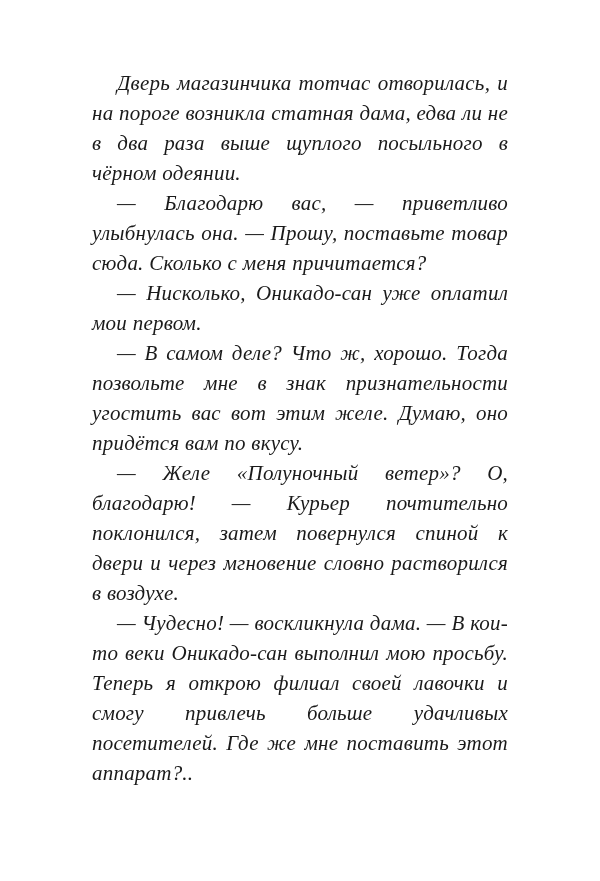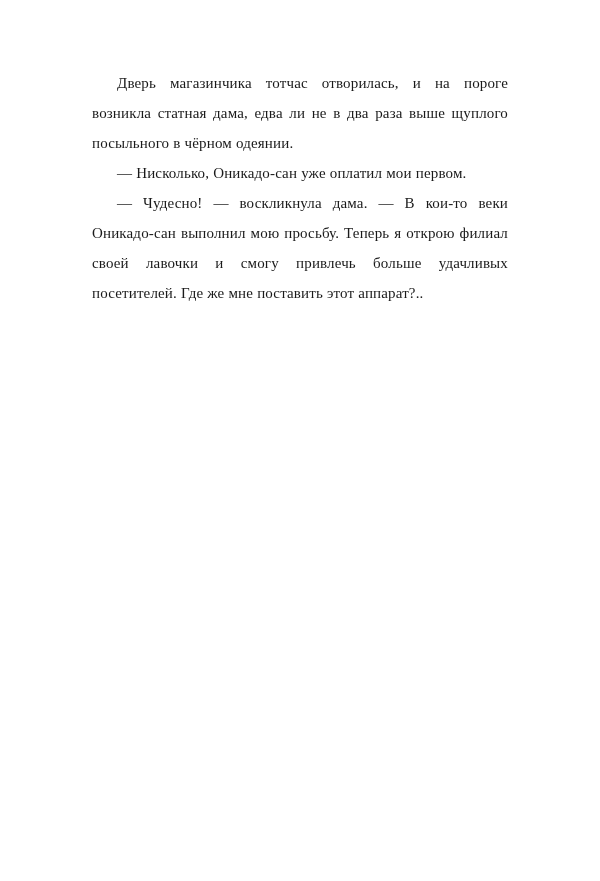--- a/index.html
+++ b/index.html
@@ -26,34 +26,38 @@
     position: absolute;
     left: 92px;
     top: 68px;
     width: 416px;
   }
   p.para {
     margin: 0;
     padding: 0;
     text-indent: 25px;
     text-align: justify;
-    font-size: 15px;
+    font-size: 21px;
     line-height: 30px;
     letter-spacing: 0.01em;
     word-spacing: 0.01em;
     hyphens: manual;
+    font-style: italic;
     -webkit-hyphens: manual;
   }
   p.para:last-child {
     text-align: justify;
   }
   
 </style>
 </head>
 <body>
 
 <div class="page">
   <div class="text-block">
     <p class="para">Дверь магазинчика тотчас отворилась, и на пороге возникла статная дама, едва ли не в два раза выше щуплого посыльного в чёрном одеянии.</p>
+    <p class="para">— Благодарю вас, — приветливо улыбнулась она. — Прошу, поставьте товар сюда. Сколько с меня причитается?</p>
     <p class="para">— Нисколько, Оникадо-сан уже оплатил мои первом.</p>
+    <p class="para">— В самом деле? Что ж, хорошо. Тогда позвольте мне в знак признательности угостить вас вот этим желе. Думаю, оно придётся вам по вкусу.</p>
+    <p class="para">— Желе «Полуночный ветер»? О, благодарю! — Курьер почтительно поклонился, затем повернулся спиной к двери и через мгновение словно растворился в воздухе.</p>
     <p class="para">— Чудесно! — воскликнула дама. — В кои-то веки Оникадо-сан выполнил мою просьбу. Теперь я открою филиал своей лавочки и смогу привлечь больше удачливых посетителей. Где же мне поставить этот аппарат?..</p>
   </div>
 </div>
 
 </body></html>

